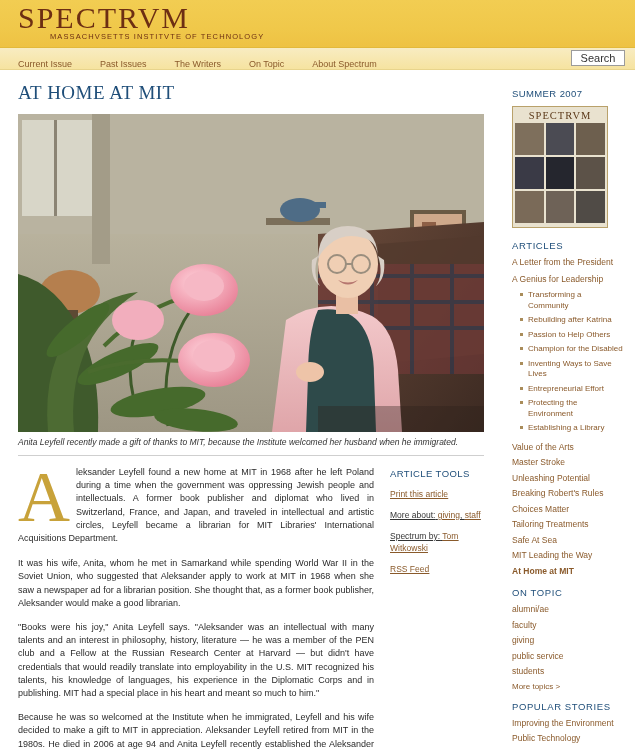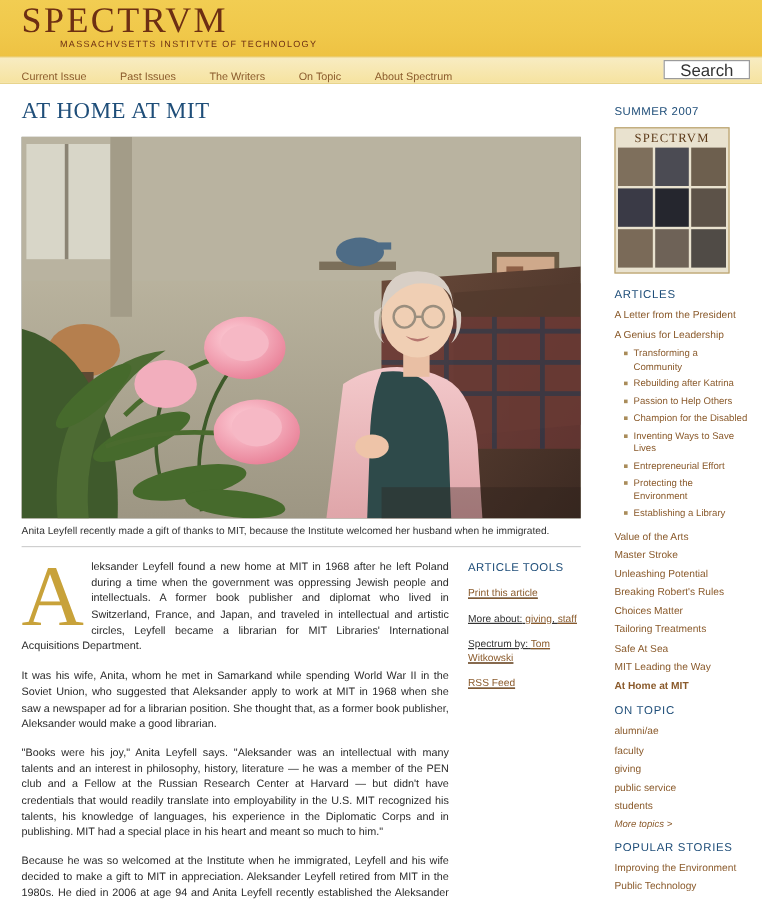--- a/index.html
+++ b/index.html
@@ -64,24 +64,24 @@
   }
   .navlinks a {
     font-size: 9px;
     color: #8a5a2b;
     text-decoration: none;
     white-space: nowrap;
   }
   .search-box {
     position: absolute;
     right: 10px; top: 2px;
-    width: 72px; height: 16px;
+    width: 54px; height: 16px;
     border: 1px solid #9b9b9b;
     background: #ffffff;
-    font-size: 14px;
+    font-size: 11px;
     color: #333;
     text-align: center;
     line-height: 14px;
     cursor: pointer;
   }
 
   
   .content {
     position: relative;
     padding: 12px 10px 0 18px;
@@ -104,20 +104,21 @@
   .hero {
     width: 466px;
     height: 318px;
     position: relative;
     overflow: hidden;
     background: #6d6a58;
   }
   .caption {
     font-size: 8.5px;
     color: #333;
+    font-style: italic;
     margin: 5px 0 0 0;
     width: 466px;
   }
 
   .rule {
     width: 466px;
     border-top: 1px solid #cfcfcf;
     margin: 8px 0 10px 0;
   }
 
@@ -239,21 +240,20 @@
   ul.sub li:before {
     content: "";
     position: absolute;
     left: 0; top: 3px;
     width: 3px; height: 3px;
     background: #a98c5a;
   }
   .more-topics {
     font-size: 8px;
     color: #8a5a2b;
-    font-style: italic;
     display: block;
     margin-top: 2px;
   }
   .tight a.side-link { margin-bottom: 4px; }
 
   a { cursor: pointer; }
 </style>
 </head>
 <body>
 

